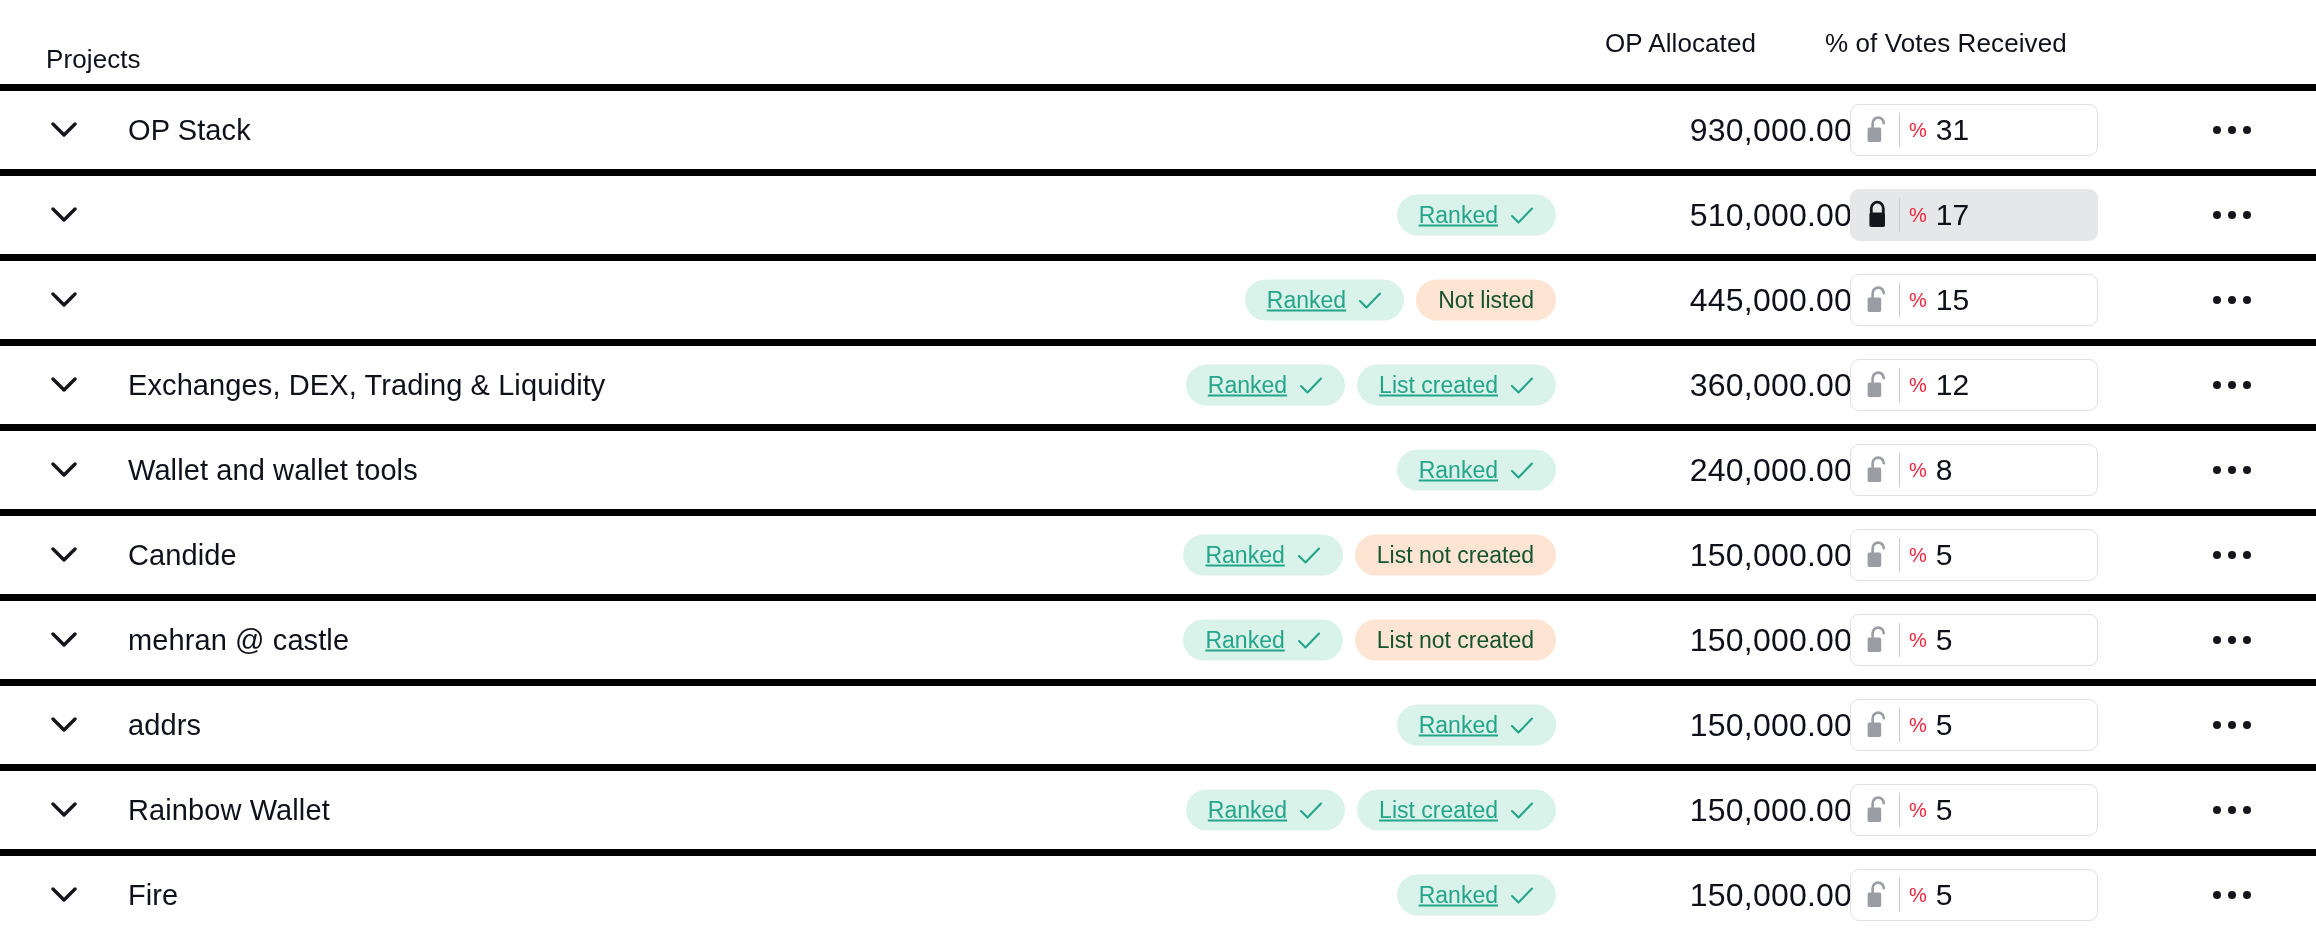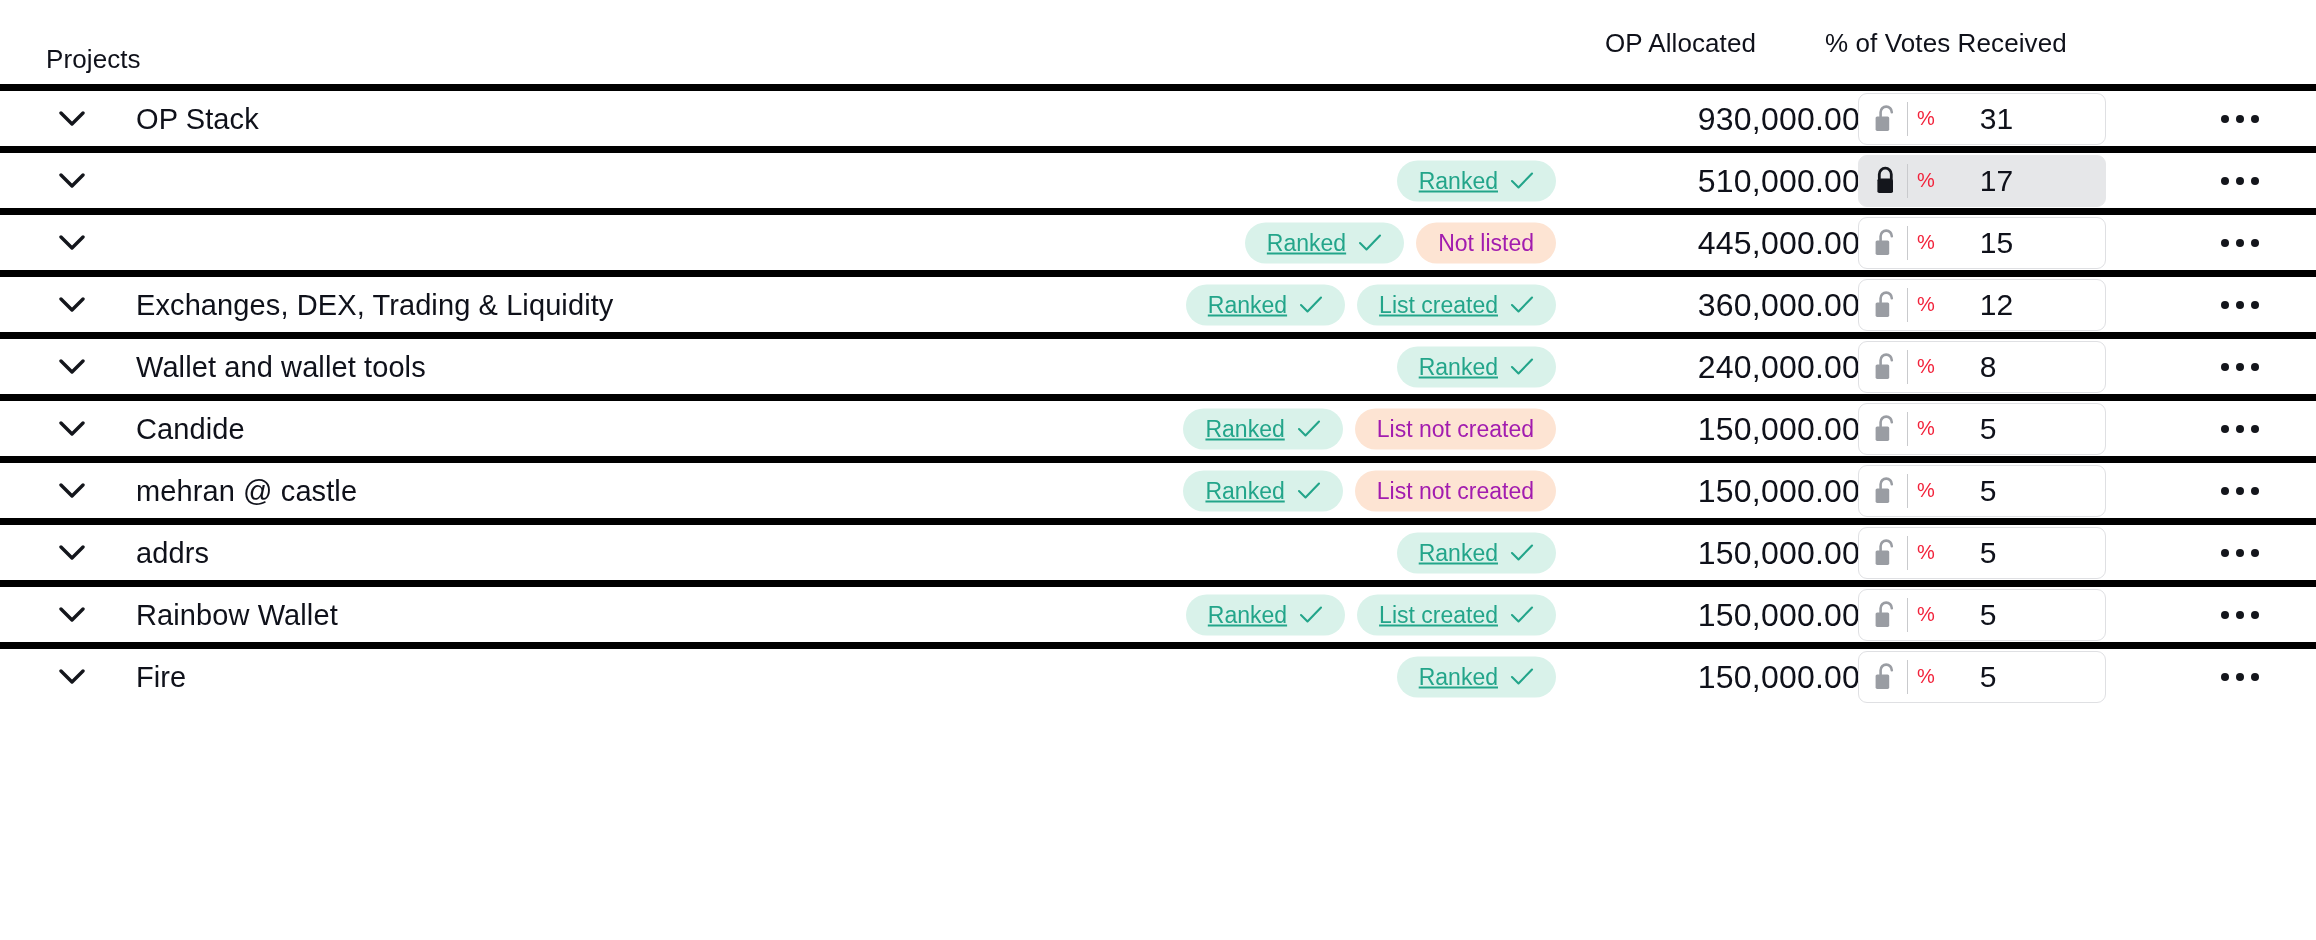--- a/index.html
+++ b/index.html
@@ -40,27 +40,26 @@
   .th-projects { left: 46px; margin-top: 16px; }
   .th-op       { left: 1605px; }
   .th-votes    { left: 1825px; }
 
   
   .rows {
     position: relative;
   }
   .row {
     position: relative;
-    height: 62px;
+    height: 85px;
     box-sizing: border-box;
     border-top: 7px solid #000000;
     border-bottom: 0;
     background: #ffffff;
     display: block;
-    padding-left: 8px;
   }
   .row:first-child { border-top: 7px solid #000000; }
 
   
   .row::before,
   .row::after {
     content: "";
     position: absolute;
     top: -7px;
     width: 12px;
@@ -131,21 +130,21 @@
     font-weight: 400;
     white-space: nowrap;
   }
   .badge-green {
     background: #d9f2ea;
     color: #23a58a;
     text-decoration: underline;
   }
   .badge-orange {
     background: #fde4d3;
-    color: #a21caf;
+    color: #14532d;
   }
   .badge .chk { display: inline-flex; }
 
   
   .op-alloc {
     position: absolute;
     left: 1652px;
     width: 200px;
     text-align: right;
     top: 50%;
@@ -199,21 +198,20 @@
     font-size: 20px;
     font-weight: 400;
     margin-right: 9px;
     flex: 0 0 auto;
   }
   .pct-val {
     font-size: 30px;
     color: #0f111a;
     font-weight: 400;
     flex: 0 0 auto;
-    margin-left: 36px;
   }
 
   
   .kebab {
     position: absolute;
     left: 2205px;
     top: 50%;
     transform: translateY(-50%);
     width: 54px;
     height: 40px;

